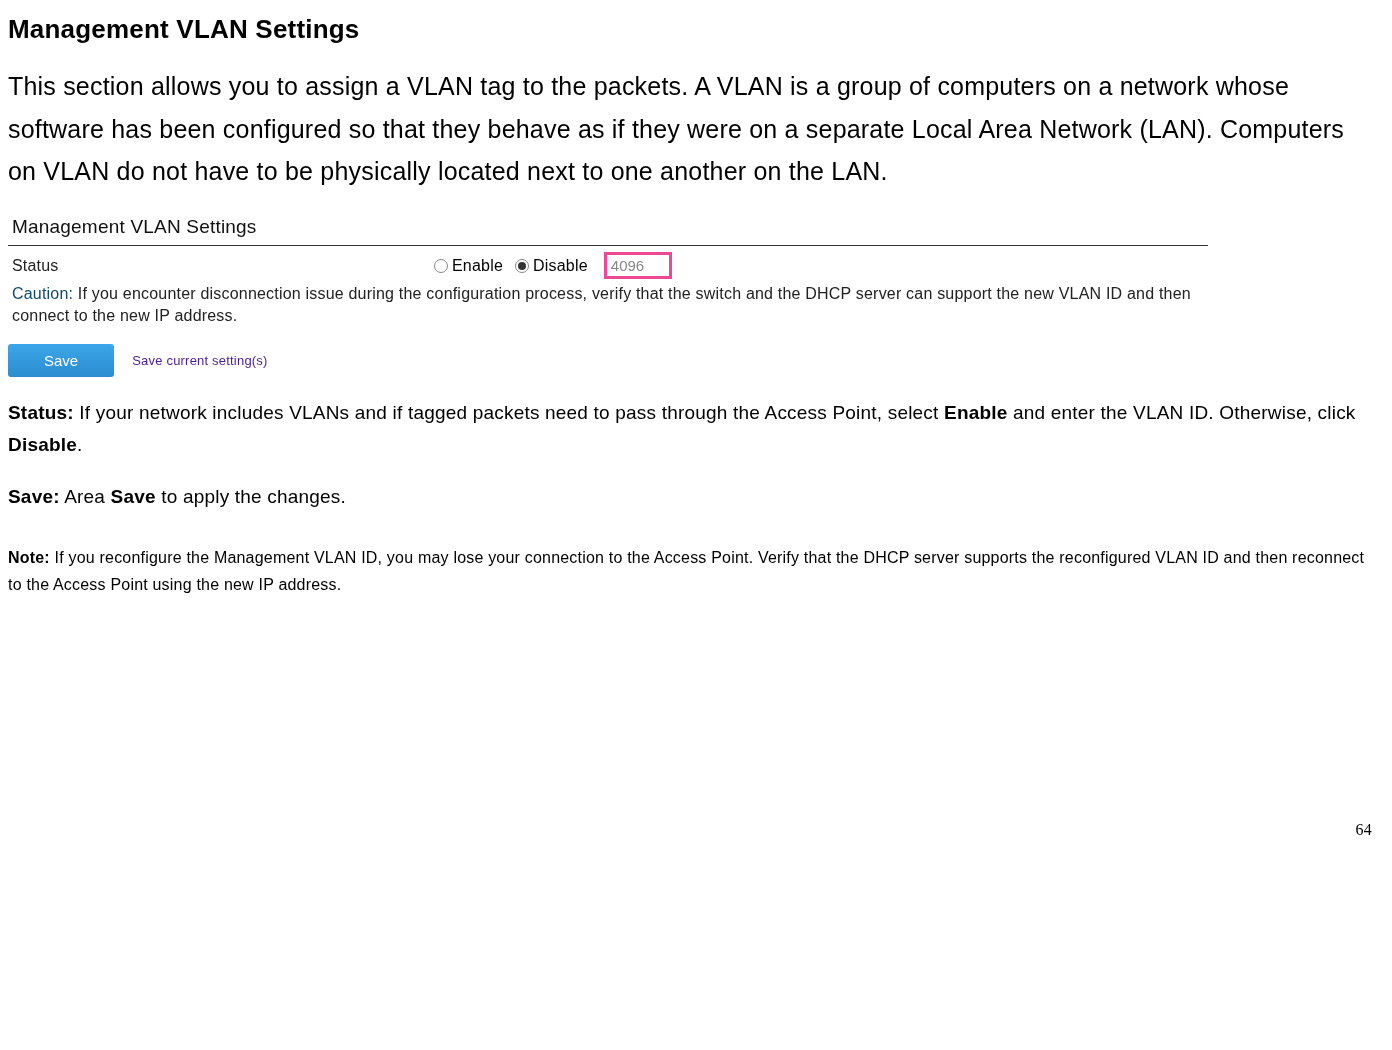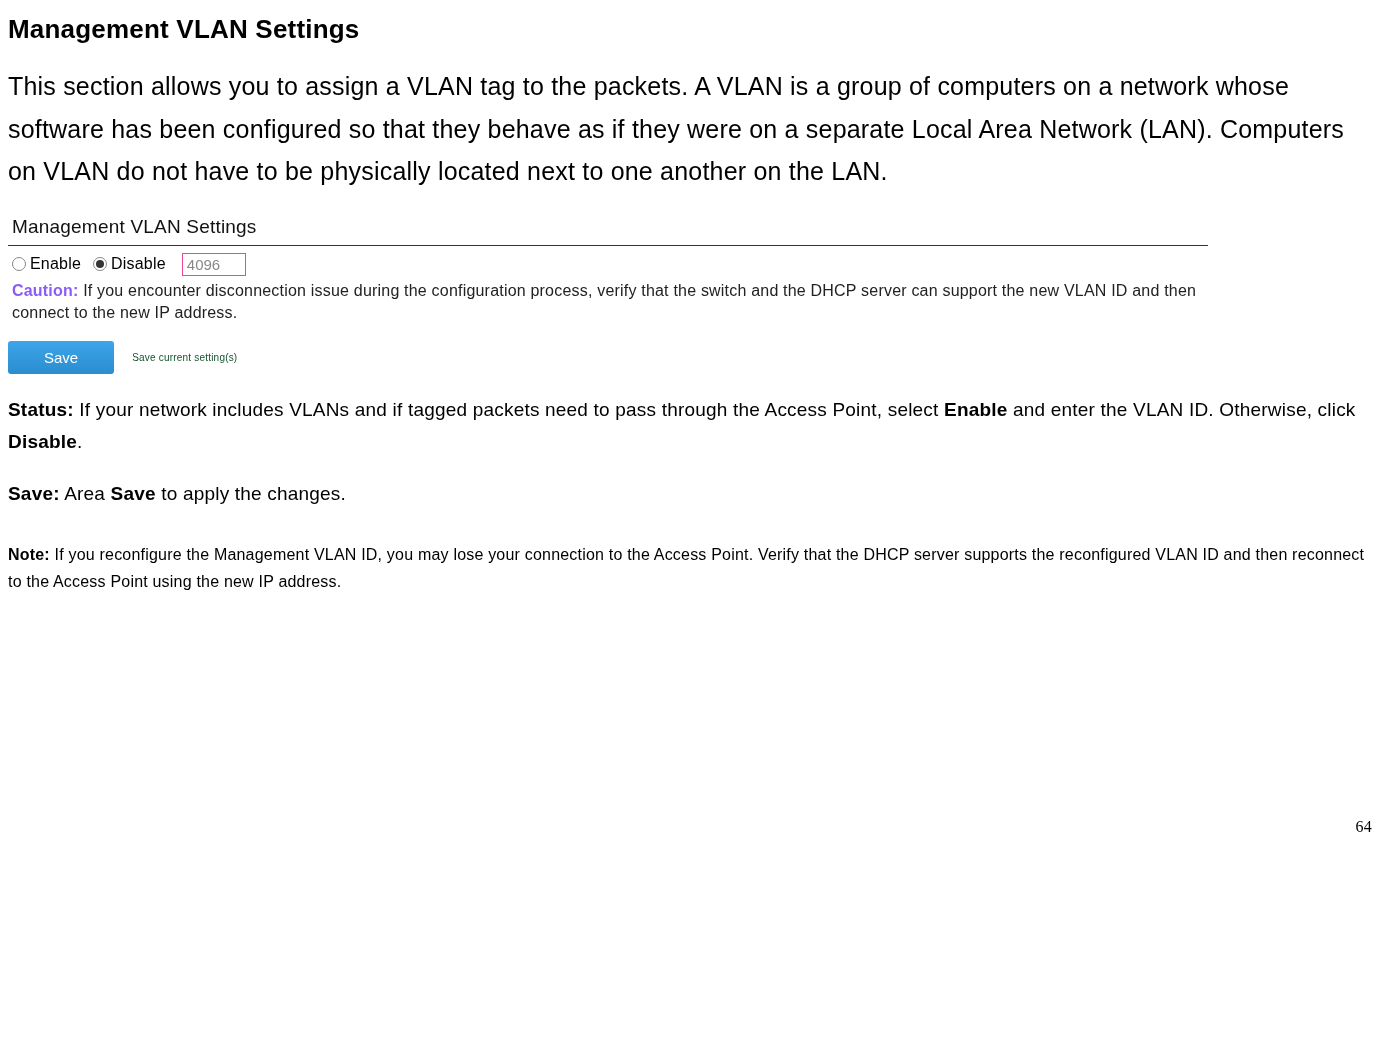--- a/index.html
+++ b/index.html
@@ -74,54 +74,54 @@
       background: #333;
     }
     .radio-label {
       margin-right: 8px;
       color: #000;
     }
     .vlan-input {
       width: 54px;
       font-size: 15px;
       padding: 2px 4px;
-      border: 1px solid #ec4899;
+      border: 3px solid #ec4899;
       color: #888;
       background: #fff;
       margin-left: 4px;
     }
     .caution {
       font-size: 16px;
       color: #222;
       padding-left: 4px;
       margin-bottom: 16px;
       line-height: 1.4;
     }
     .caution-label {
-      color: #8b5cf6;
-      font-weight: bold;
+      color: #0c4a6e;
+      font-weight: normal;
     }
     .save-row {
       display: flex;
       align-items: center;
       gap: 18px;
       padding-left: 0px;
     }
     .save-btn {
       background: linear-gradient(to bottom, #3da5ea, #2a8dcf);
       color: #fff;
       border: none;
       border-radius: 3px;
       padding: 8px 36px;
       font-size: 15px;
       cursor: pointer;
     }
     .save-note {
-      font-size: 10px;
-      color: #14532d;
+      font-size: 13px;
+      color: #4c1d95;
     }
     .desc-block {
       font-size: 19px;
       margin-top: 16px;
       margin-bottom: 20px;
       line-height: 1.7;
     }
     .desc-block .bold, .desc-block strong {
       font-weight: bold;
     }
@@ -141,20 +141,21 @@
 <body>
 
 <h1>Management VLAN Settings</h1>
 
 <div class="intro">This section allows you to assign a VLAN tag to the packets. A VLAN is a group of computers on a network whose software has been configured so that they behave as if they were on a separate Local Area Network (LAN). Computers on VLAN do not have to be physically located next to one another on the LAN.</div>
 
 <div class="screenshot">
   <div class="panel-title">Management VLAN Settings</div>
   <hr class="divider">
   <div class="status-row">
+    <div class="status-label">Status</div>
     <div class="radio-group">
       <span class="radio"></span>
       <span class="radio-label">Enable</span>
       <span class="radio selected"></span>
       <span class="radio-label">Disable</span>
       <input class="vlan-input" type="text" disabled="" value="4096" style="">
     </div>
   </div>
   <div class="caution">
     <span class="caution-label">Caution:</span><span>  If you encounter disconnection issue during the configuration process, verify that the switch and the DHCP server can support the new VLAN ID and then connect to the new IP address.</span>

